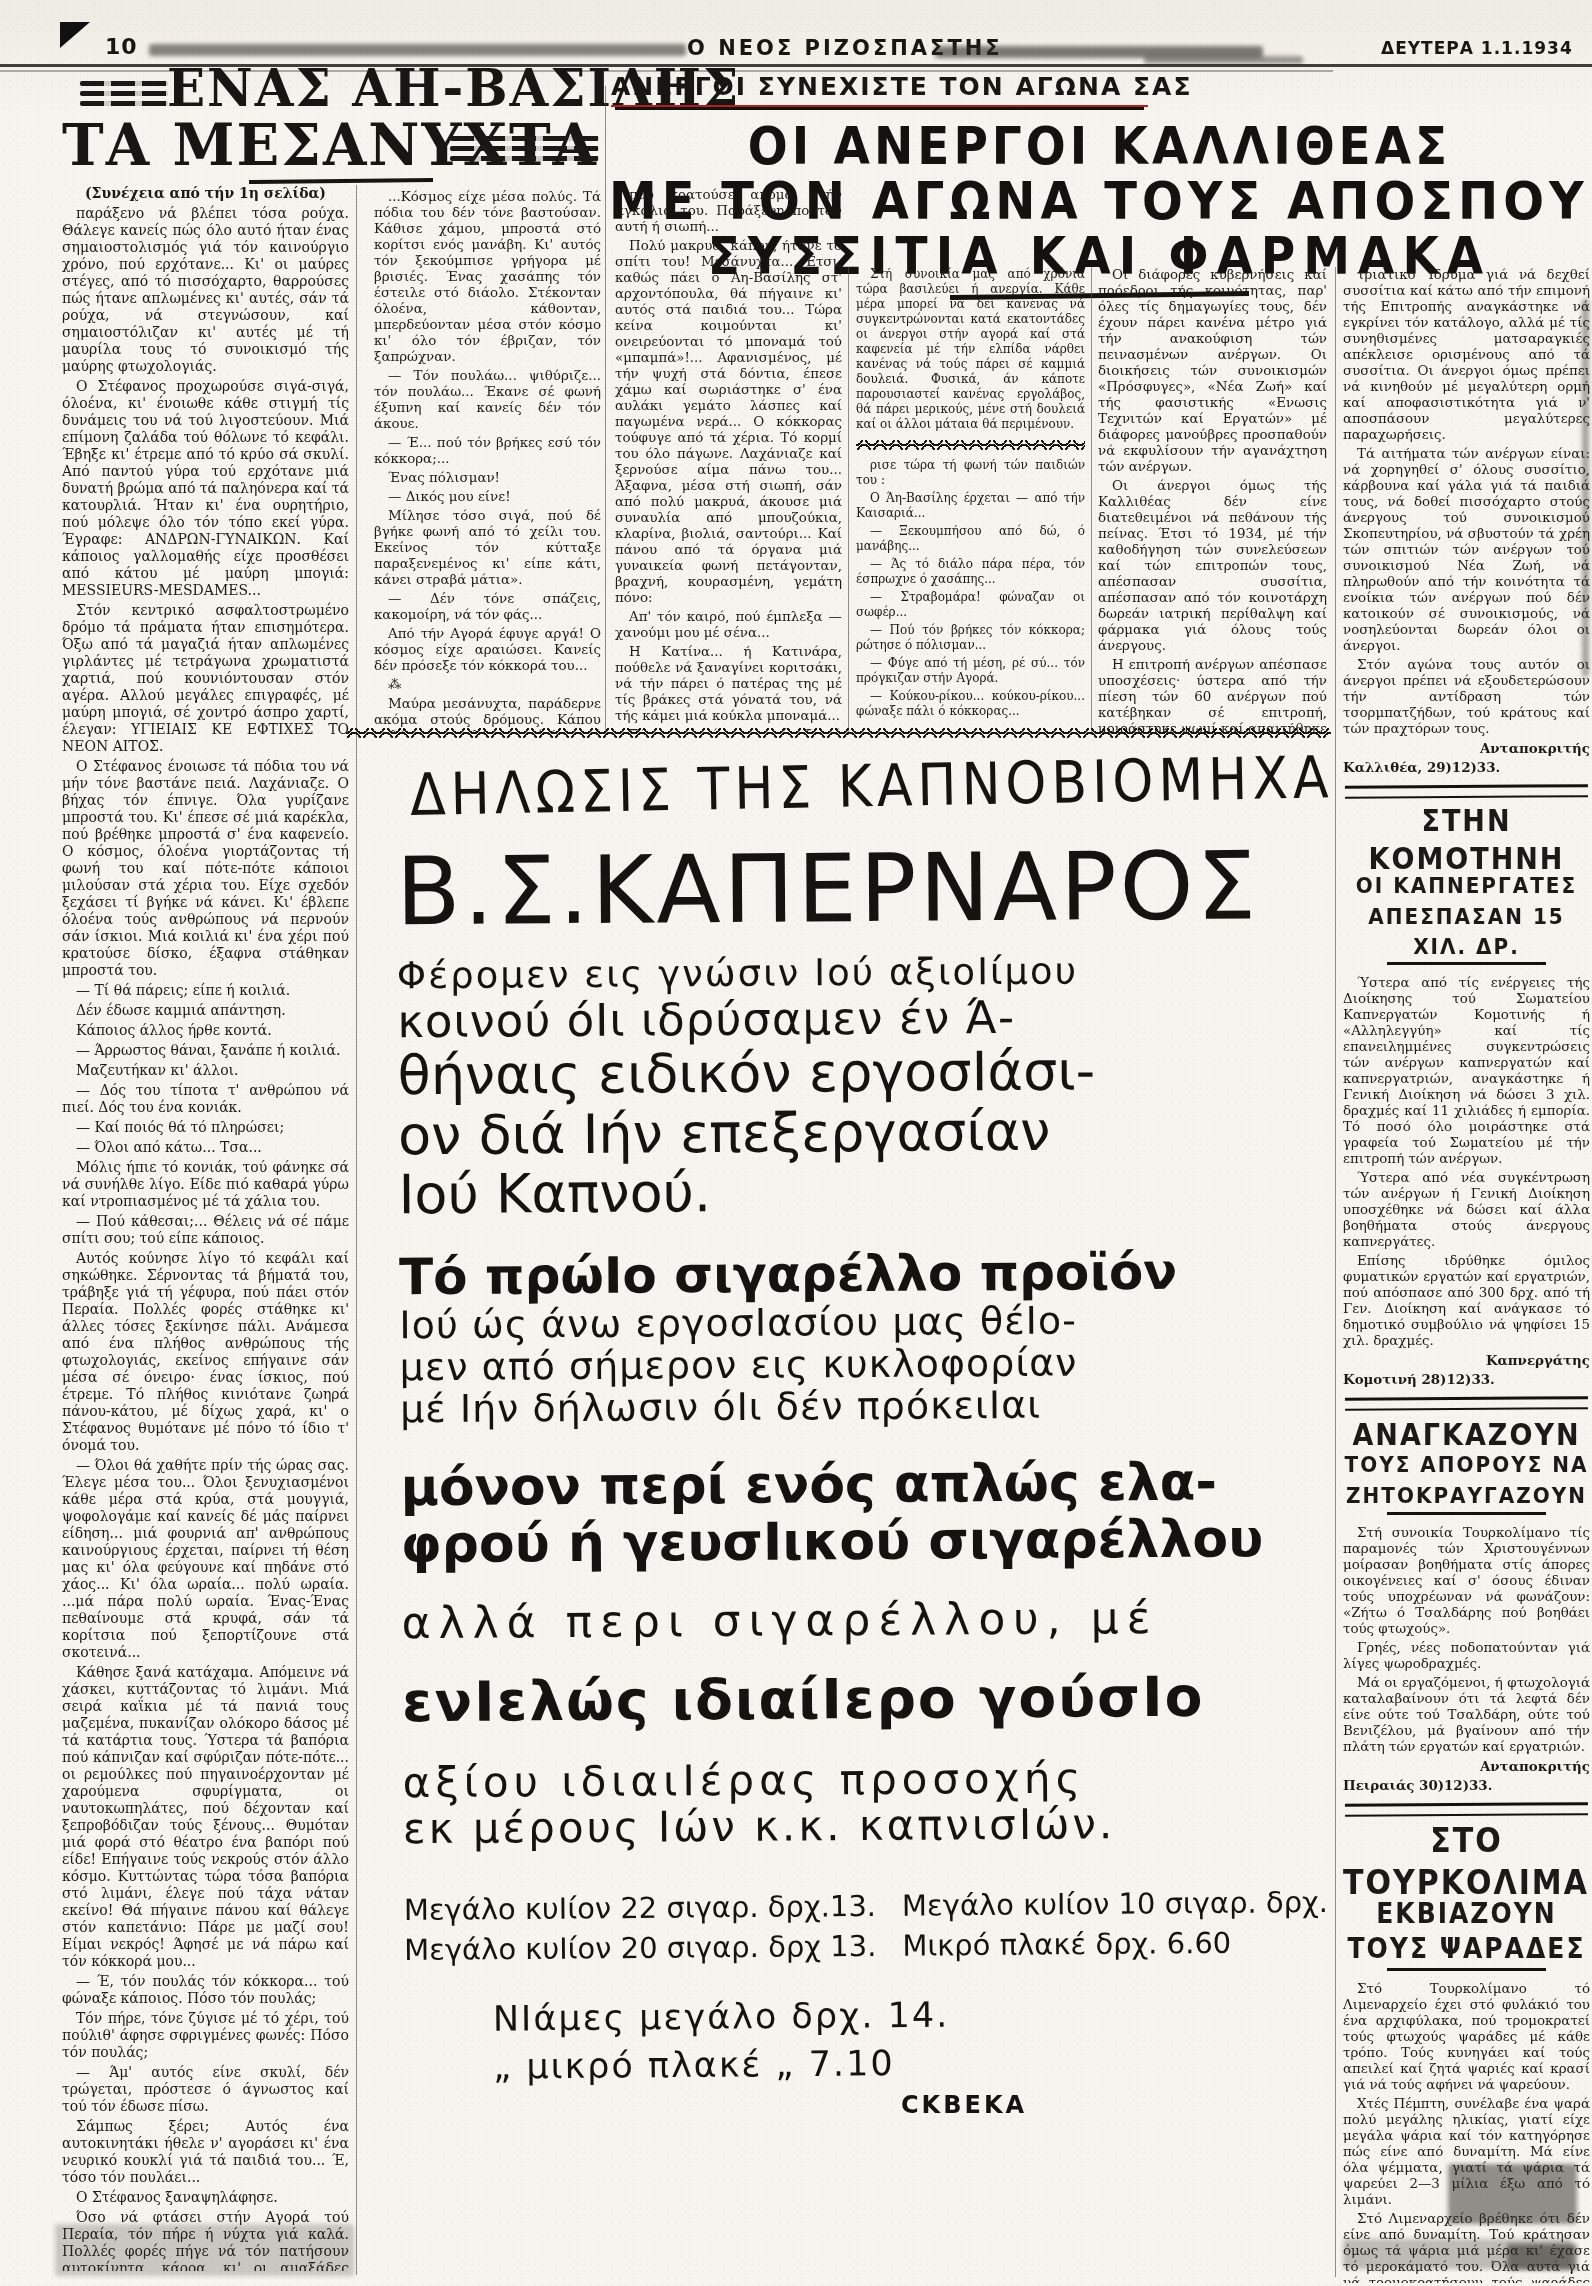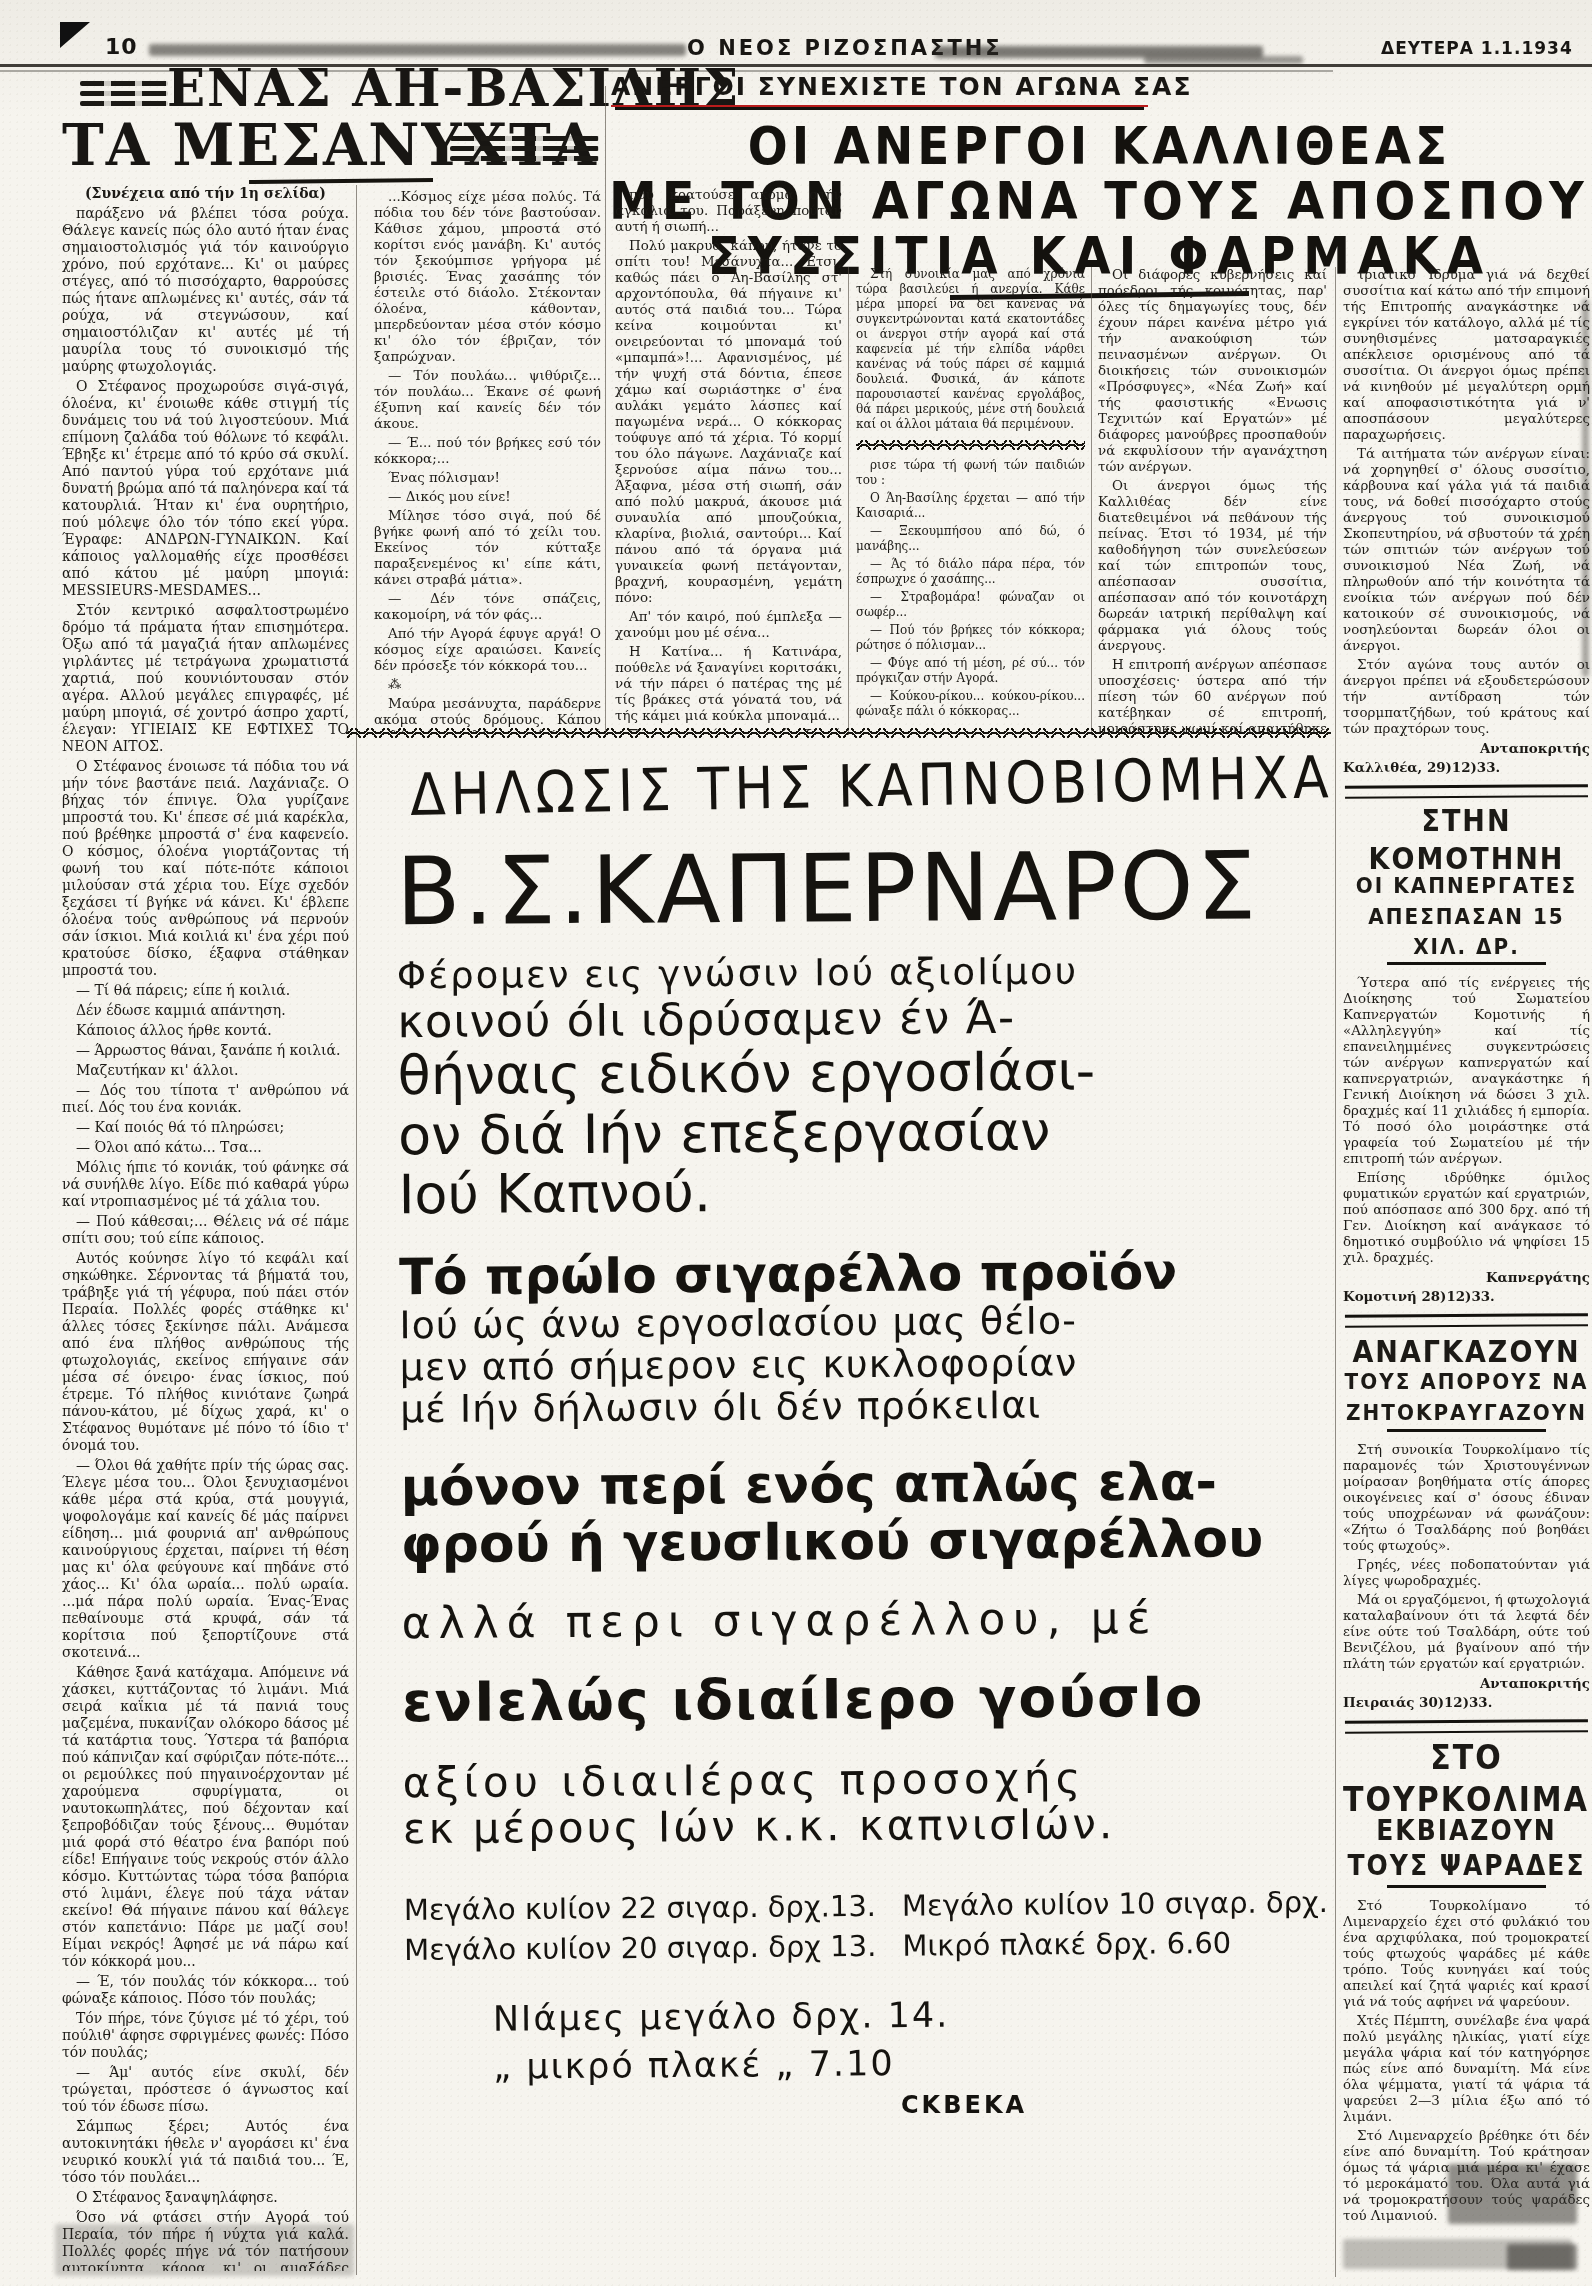--- a/index.html
+++ b/index.html
@@ -211,20 +211,21 @@
     </div>
   <p class="signline">Ανταποκριτής</p>
   <p class="signplace">Καλλιθέα, 29)12)33.</p>
 
   <div class="dblrule"></div>
   <div class="sb-title sb-t1">ΣΤΗΝ ΚΟΜΟΤΗΝΗ</div>
   <div class="sb-title sb-t2">ΟΙ ΚΑΠΝΕΡΓΑΤΕΣ ΑΠΕΣΠΑΣΑΝ 15 ΧΙΛ. ΔΡ.</div>
   <div class="sb-underrule"></div>
   <div>
       <p>Ύστερα από τίς ενέργειες τής Διοίκησης τού Σωματείου Καπνεργατών Κομοτινής ή «Αλληλεγγύη» καί τίς επανειλημμένες συγκεντρώσεις τών ανέργων καπνεργατών καί καπνεργατριών, αναγκάστηκε ή Γενική Διοίκηση νά δώσει 3 χιλ. δραχμές καί 11 χιλιάδες ή εμπορία. Τό ποσό όλο μοιράστηκε στά γραφεία τού Σωματείου μέ τήν επιτροπή τών ανέργων.</p>
+      <p>Ύστερα από νέα συγκέντρωση τών ανέργων ή Γενική Διοίκηση υποσχέθηκε νά δώσει καί άλλα βοηθήματα στούς άνεργους καπνεργάτες.</p>
       <p>Επίσης ιδρύθηκε όμιλος φυματικών εργατών καί εργατριών, πού απόσπασε από 300 δρχ. από τή Γεν. Διοίκηση καί ανάγκασε τό δημοτικό συμβούλιο νά ψηφίσει 15 χιλ. δραχμές.</p>
     </div>
   <p class="signline">Καπνεργάτης</p>
   <p class="signplace">Κομοτινή 28)12)33.</p>
 
   <div class="dblrule"></div>
   <div class="sb-title sb-t1">ΑΝΑΓΚΑΖΟΥΝ</div>
   <div class="sb-title sb-t2">ΤΟΥΣ ΑΠΟΡΟΥΣ ΝΑ ΖΗΤΟΚΡΑΥΓΑΖΟΥΝ</div>
   <div class="sb-underrule"></div>
   <div>

